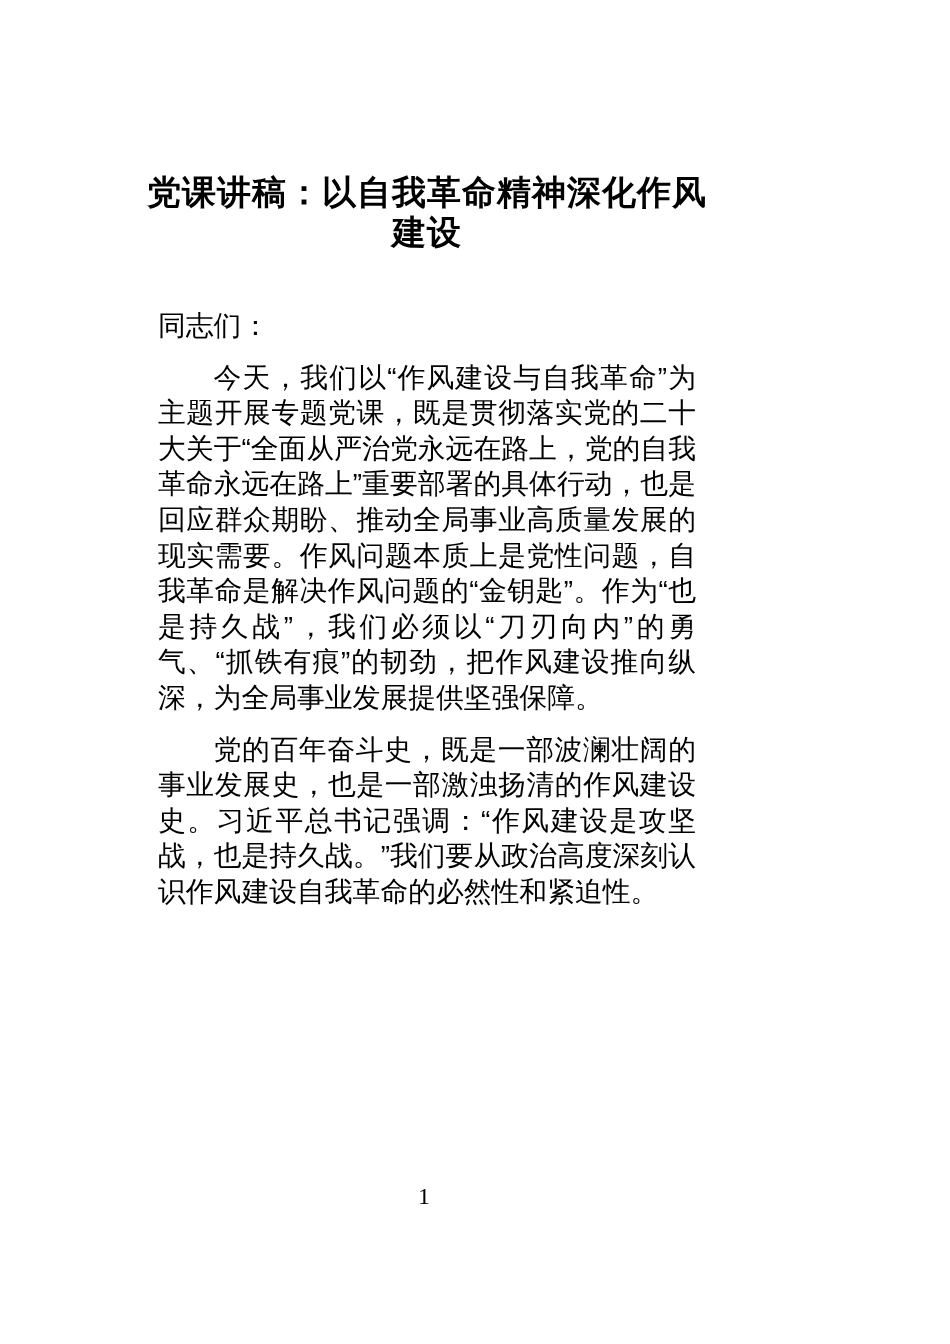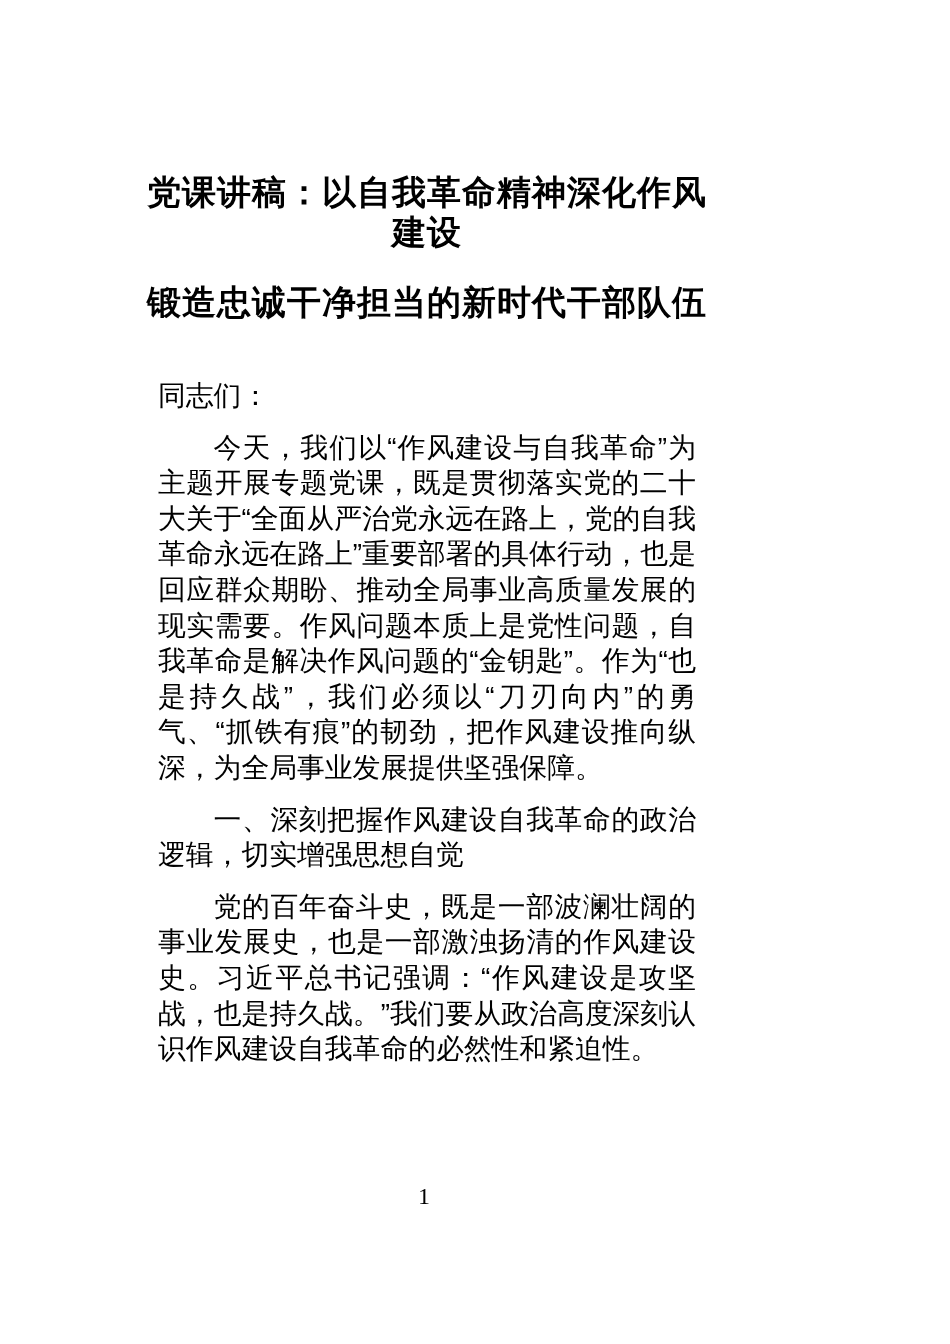--- a/index.html
+++ b/index.html
@@ -60,31 +60,29 @@
     color: #000000;
   }
 </style>
 </head>
 <body>
 
 <div class="page">
 
   <div class="doc-title">
     <div class="title-line">党课讲稿：以自我革命精神深化作风建设</div>
-    <div class="title-line">锻造忠诚干净担当的新时代干部队伍</div>
   </div>
 
   <div class="doc-body">
     <p class="salutation">同志们：</p>
 
     <div>
 
         <p class="body-indent">今天，我们以“作风建设与自我革命”为主题开展专题党课，既是贯彻落实党的二十大关于“全面从严治党永远在路上，党的自我革命永远在路上”重要部署的具体行动，也是回应群众期盼、推动全局事业高质量发展的现实需要。作风问题本质上是党性问题，自我革命是解决作风问题的“金钥匙”。作为“也是持久战”，我们必须以“刀刃向内”的勇气、“抓铁有痕”的韧劲，把作风建设推向纵深，为全局事业发展提供坚强保障。</p>
 
-        <p class="heading">一、深刻把握作风建设自我革命的政治逻辑，切实增强思想自觉</p>
 
         <p class="body-indent">党的百年奋斗史，既是一部波澜壮阔的事业发展史，也是一部激浊扬清的作风建设史。习近平总书记强调：“作风建设是攻坚战，也是持久战。”我们要从政治高度深刻认识作风建设自我革命的必然性和紧迫性。</p>
 
       </div>
   </div>
 
   <div class="page-number">1</div>
 
 </div>
 

